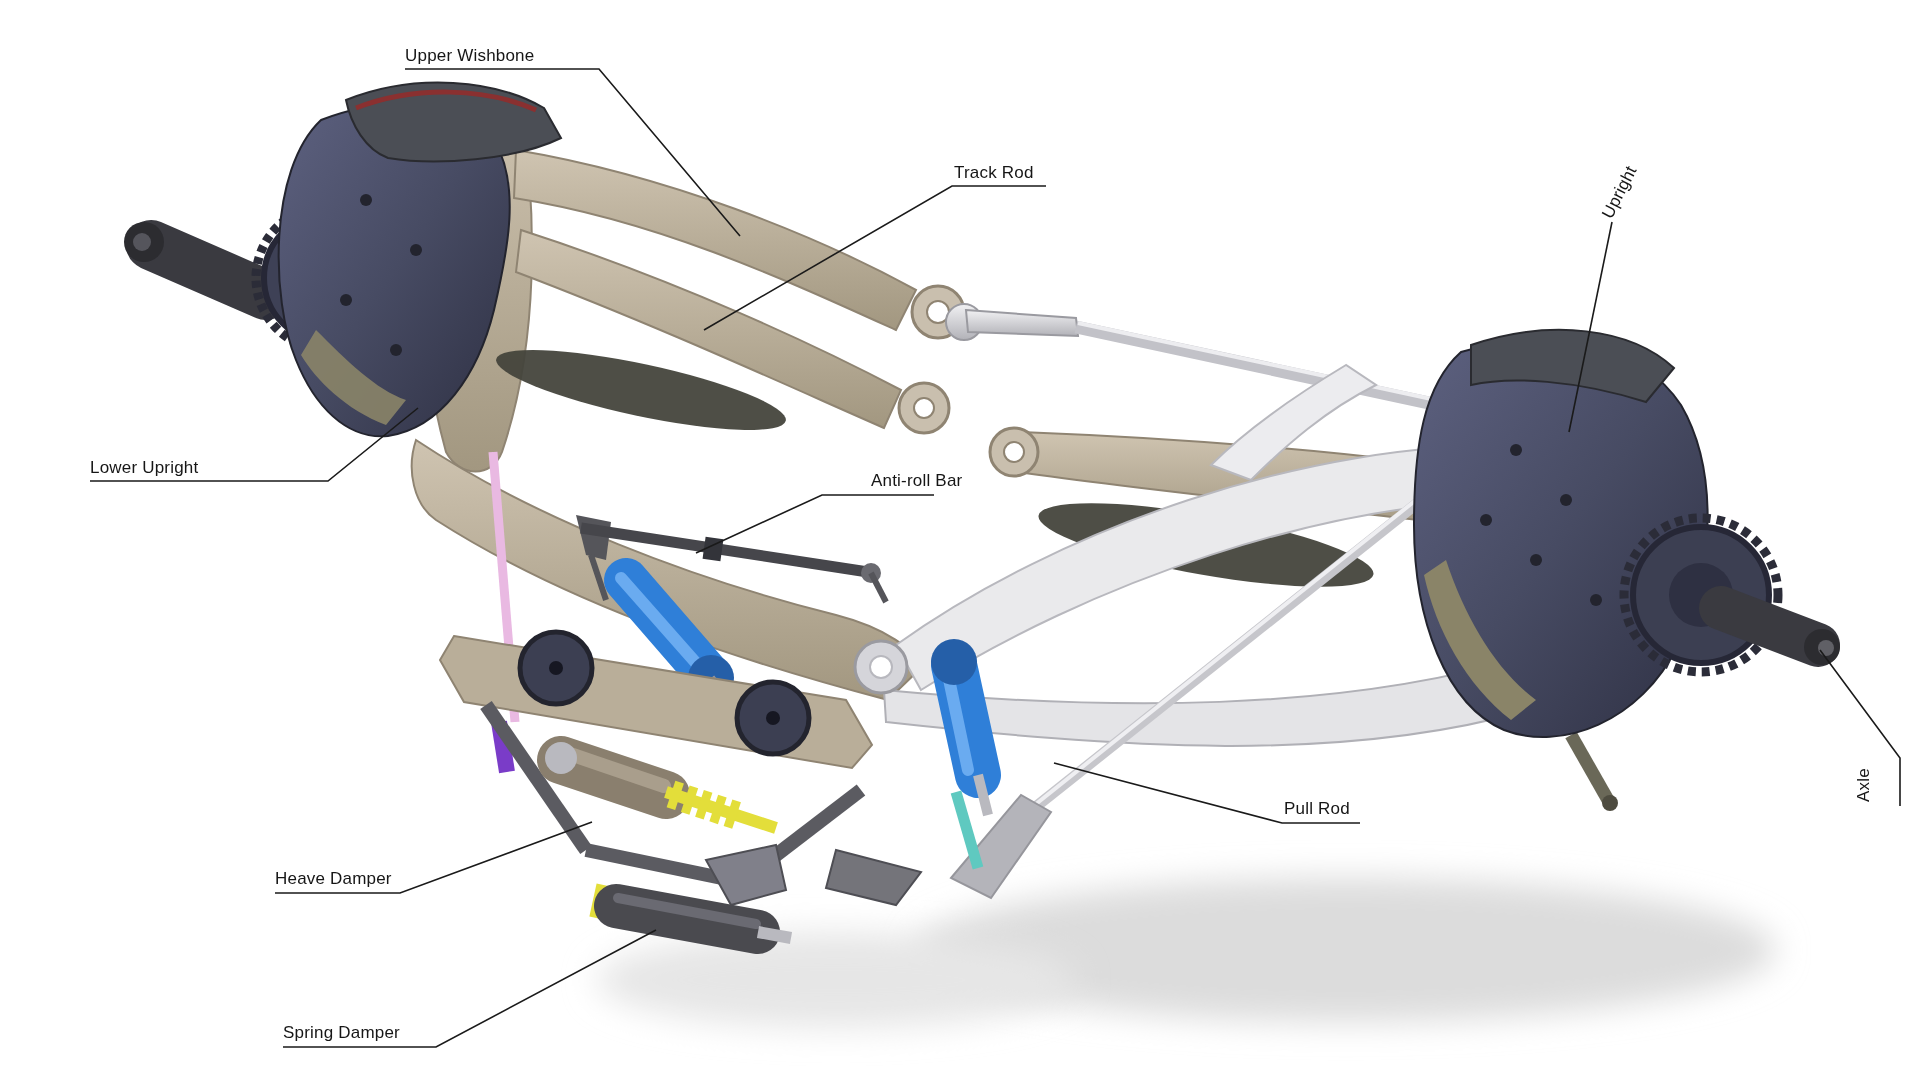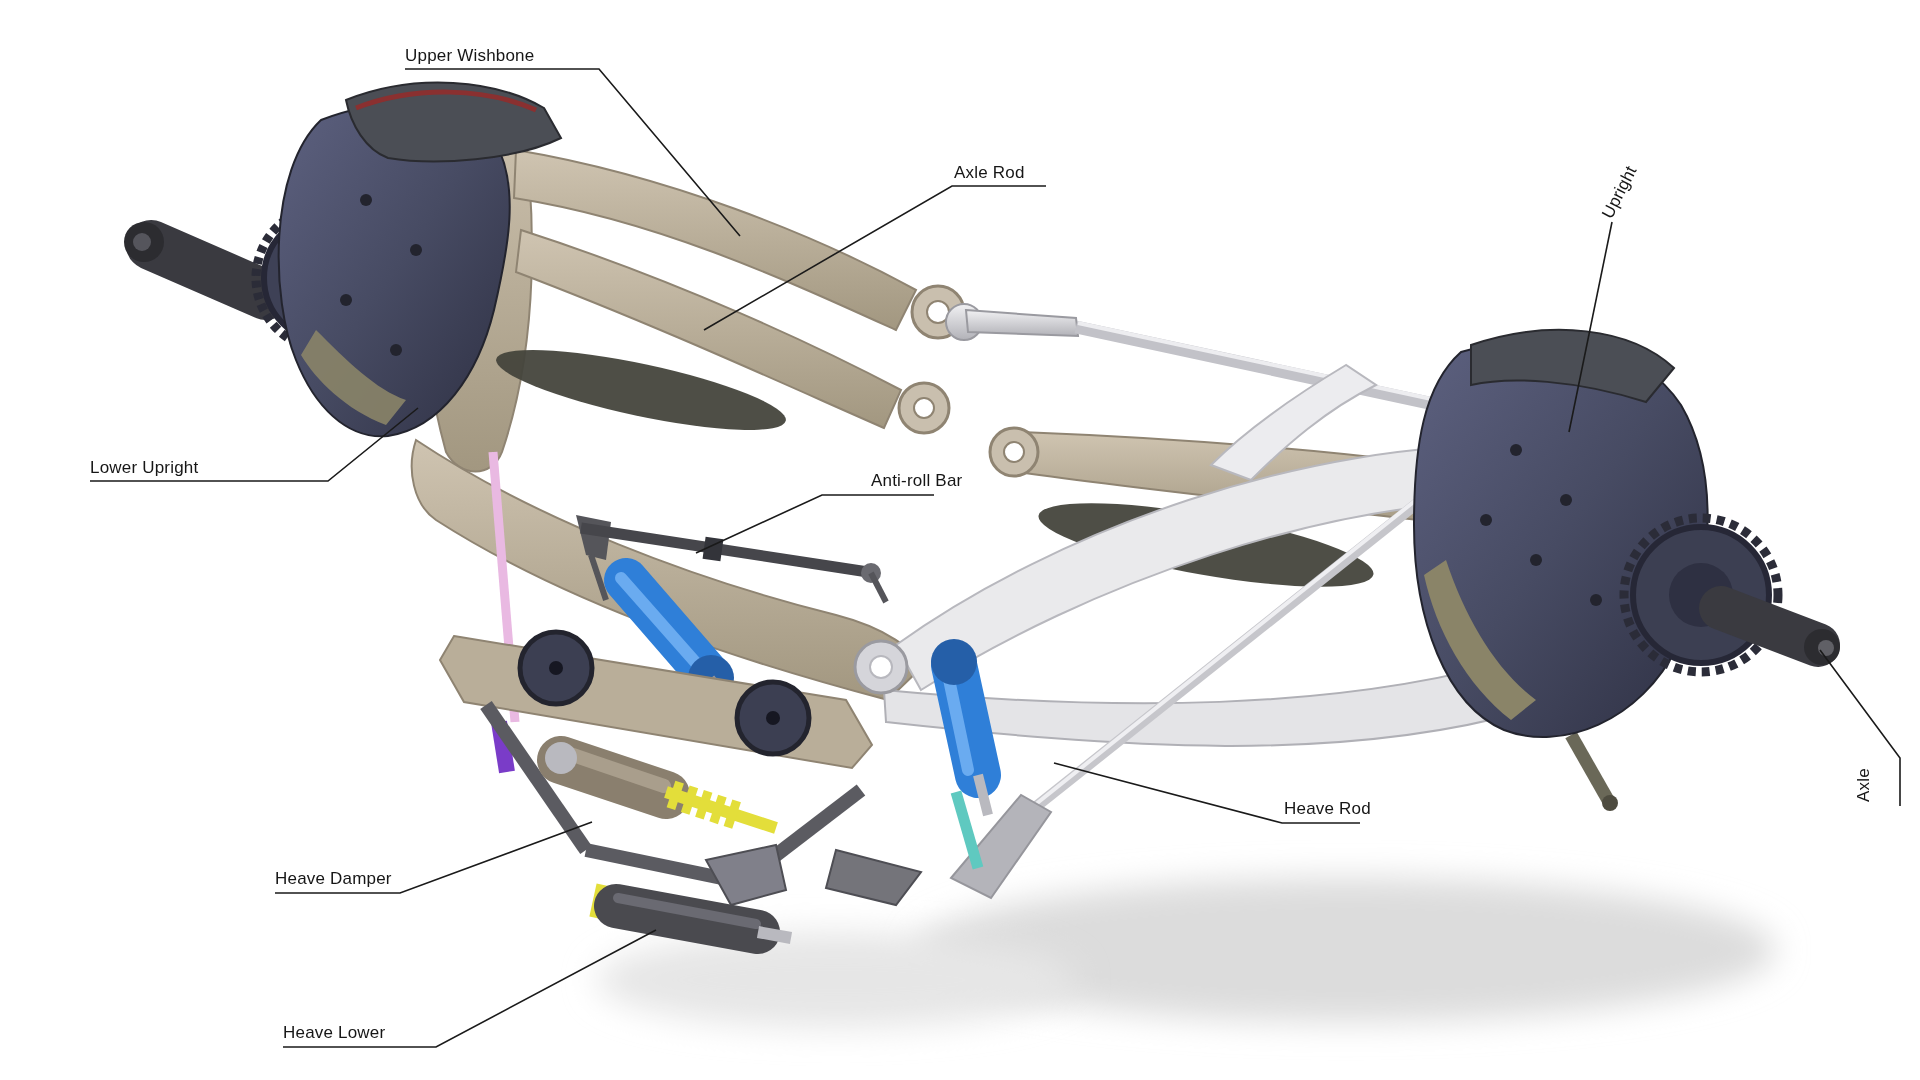--- a/index.html
+++ b/index.html
@@ -183,22 +183,22 @@
       <polyline points="74,481 312,481 402,408"></polyline>
       <polyline points="918,495 806,495 680,553"></polyline>
       <polyline points="1344,823 1266,823 1038,763"></polyline>
       <polyline points="1884,806 1884,758 1804,650"></polyline>
       <polyline points="259,893 384,893 576,822"></polyline>
       <polyline points="267,1047 420,1047 640,930"></polyline>
     </g>
   </svg>
 
   <div class="lbl" style="left:389px;top:46px">Upper Wishbone</div>
-  <div class="lbl" style="left:938px;top:163px">Axle Rod</div>
+  <div class="lbl" style="left:938px;top:163px">Track Rod</div>
   <div class="lbl rot-upright" style="left:1600px;top:202px">Upright</div>
   <div class="lbl" style="left:74px;top:458px">Lower Upright</div>
   <div class="lbl" style="left:855px;top:471px">Anti-roll Bar</div>
-  <div class="lbl" style="left:1268px;top:799px">Heave Rod</div>
+  <div class="lbl" style="left:1268px;top:799px">Pull Rod</div>
   <div class="lbl rot-axle" style="left:1858px;top:782px">Axle</div>
   <div class="lbl" style="left:259px;top:869px">Heave Damper</div>
-  <div class="lbl" style="left:267px;top:1023px">Heave Lower</div>
+  <div class="lbl" style="left:267px;top:1023px">Spring Damper</div>
 
 </div>
 
 </body></html>

